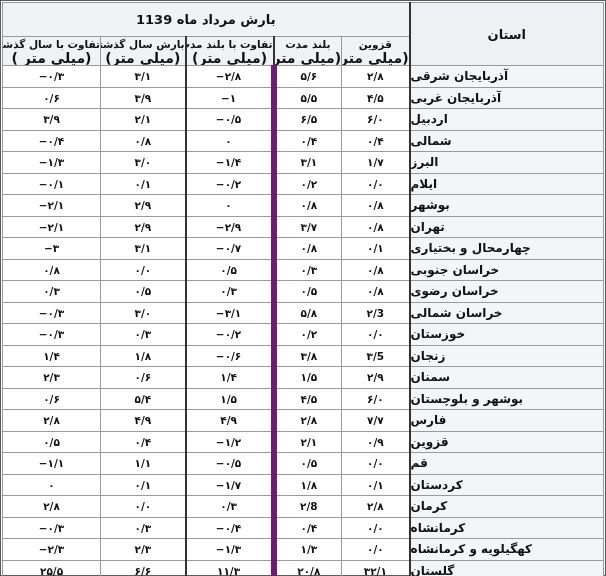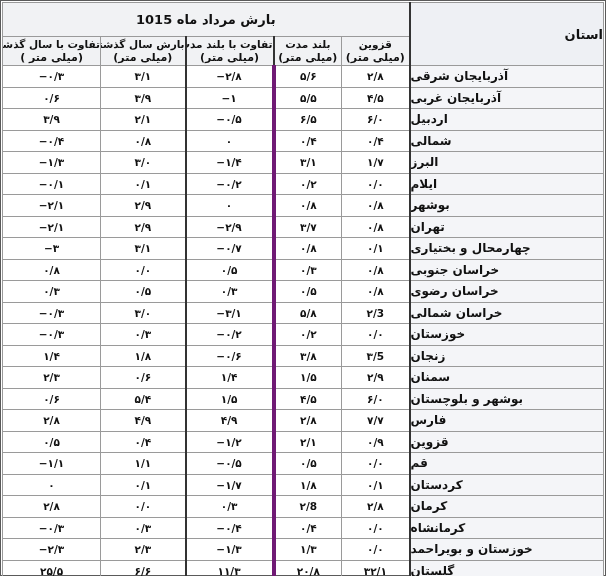--- a/index.html
+++ b/index.html
@@ -13,48 +13,48 @@
     border-collapse:collapse; table-layout:fixed;
     width:601px; direction:rtl;
   }
   td, th {
     border:1px solid #9a9a9a; padding:0; text-align:center;
     font-weight:bold; color:#111; overflow:hidden; white-space:nowrap;
   }
   th { background:#f1f2f4; font-size:11.5px; }
   .title-cell { height:33px; font-size:13px; border-bottom:1px solid #9a9a9a; }
   .col-head { height:28px; line-height:14px; font-size:10.5px; }
-  .col-head .unit { font-size:11px; }
-  .prov-head { font-size:13px; background:#eef0f4; border-left:2px solid #333;text-align:right; }
+  .col-head .unit { font-size:14px; }
+  .prov-head { font-size:13px; background:#eef0f4; border-left:2px solid #333; }
   td.prov {
     background:#f4f5f8; text-align:left; font-size:12px; direction:rtl;
     border-left:2px solid #333;
   }
   td.num { font-size:10.5px; direction:ltr; }
   tbody tr { height:21.5px; }
-  td.c4 { border-left:2px solid #333; border-right:4px solid #701a75; }
+  td.c4 { border-left:2px solid #333; border-right:6px solid #701a75; }
   th.c4 { border-left:2px solid #333; border-right:2px solid #333; }
 </style>
 </head>
 <body>
 
 <div class="frame">
   <table>
     <colgroup>
       <col style="width:194px">
       <col style="width:68px">
       <col style="width:68px">
       <col style="width:88px">
       <col style="width:85px">
       <col style="width:98px">
     </colgroup>
     <thead>
       <tr>
         <th rowspan="2" class="prov-head">استان</th>
-        <th colspan="5" class="title-cell">بارش مرداد ماه 1015</th>
+        <th colspan="5" class="title-cell">بارش مرداد ماه 1139</th>
       </tr>
       <tr id="col-head-row">
           <th class="col-head">
             <div>قزوین</div>
             <div class="unit">(میلی متر)</div>
           </th>
           <th class="col-head">
             <div>بلند مدت</div>
             <div class="unit">(میلی متر)</div>
           </th>
@@ -243,21 +243,21 @@
         </tr>
         <tr>
           <td class="prov">کرمانشاه</td>
           <td class="num">۰/۰</td>
           <td class="num">۰/۴</td>
           <td class="num c4">−۰/۴</td>
           <td class="num">۰/۳</td>
           <td class="num">−۰/۳</td>
         </tr>
         <tr>
-          <td class="prov">خوزستان و بویراحمد</td>
+          <td class="prov">کهگیلویه و کرمانشاه</td>
           <td class="num">۰/۰</td>
           <td class="num">۱/۳</td>
           <td class="num c4">−۱/۳</td>
           <td class="num">۲/۳</td>
           <td class="num">−۲/۳</td>
         </tr>
         <tr>
           <td class="prov">گلستان</td>
           <td class="num">۳۲/۱</td>
           <td class="num">۲۰/۸</td>

